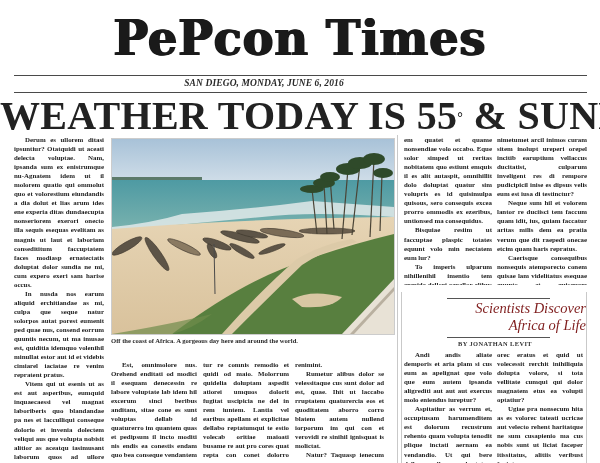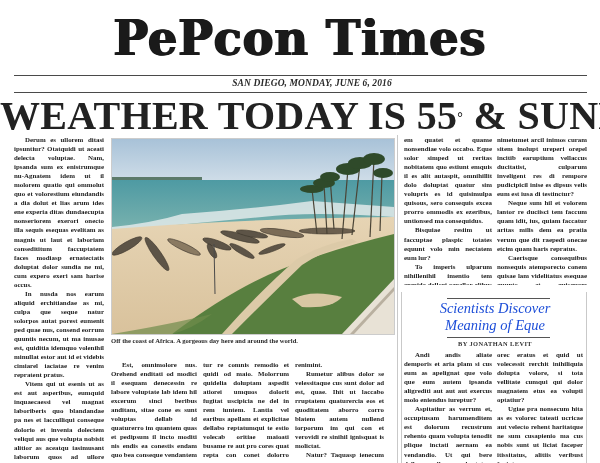--- a/index.html
+++ b/index.html
@@ -5,21 +5,21 @@
   html, body { margin:0; padding:0; background:#ffffff; }
   body { width:600px; height:463px; overflow:hidden; position:relative; color:#1f1f1f; font-family:"Liberation Serif", "DejaVu Serif", serif; }
   .abs { position:absolute; }
 
   
   .masthead { left:0; top:8px; width:600px; text-align:center; font-family:"DejaVu Serif", serif; font-weight:bold; font-size:46px; letter-spacing:1px; color:#1a1a1a; line-height:60px; transform:scaleY(1.05); }
   .masthead span.bl { display:inline-block; font-style:normal; text-shadow:1px 0 0 #1a1a1a, -1px 0 0 #1a1a1a; }
   .rule { height:0; border-top:1.2px solid #4a4a4a; }
   .rule-top { left:14px; top:75px; width:573px; }
   .rule-bot { left:14px; top:92px; width:573px; }
-  .dateline { left:0; top:78px; width:528px; text-align:center; font-size:9.5px; font-style:italic; font-weight:bold; letter-spacing:0.1px; color:#2a2a2a;margin-left:48px; }
+  .dateline { left:0; top:78px; width:528px; text-align:center; font-size:9.5px; font-style:italic; font-weight:bold; letter-spacing:0.1px; color:#2a2a2a; }
 
   
   .headline { left:0; top:97px; width:600px; text-align:center; font-size:40px; font-weight:bold; letter-spacing:0.3px; line-height:38px; color:#222; white-space:nowrap; }
   .headline sup { font-size:14px; vertical-align:top; position:relative; top:2px; }
 
   
   .col { font-size:6.9px; line-height:9.05px; text-align:justify; color:#232323; font-weight:bold; }
   .col p { margin:0; text-indent:11px; }
   .col p.noindent { text-indent:0; }
 
@@ -39,21 +39,21 @@
   
   .vrule { width:0; border-left:1px solid #c9c9c9; }
   .vr-main { left:397px; top:135px; height:328px; }
   .vr-boxL { left:401px; top:292px; height:171px; }
   .vr-boxR { left:586px; top:292px; height:171px; }
 
   
   .side-rule { height:0; border-top:1.5px solid #555; }
   .sr1 { left:447px; top:298px; width:103px; }
   .sr2 { left:447px; top:337px; width:103px; }
-  .side-title { left:404px; top:300px; width:182px; text-align:center; font-style:italic; font-size:14.5px; line-height:17px; color:#1d4ed8; }
+  .side-title { left:404px; top:300px; width:182px; text-align:right; font-style:italic; font-size:14.5px; line-height:17px; color:#7f1d1d; }
   .byline { left:404px; top:340px; width:182px; text-align:center; font-size:6.4px; font-weight:bold; letter-spacing:0.4px; color:#333; }
   .colS1 { top:350px; }
   .colS2 { top:350px; }
 </style>
 </head>
 <body>
 
 <div class="abs masthead"><span class="bl">PePcon Times</span></div>
 <div class="abs rule rule-top"></div>
 <div class="abs dateline">SAN DIEGO, MONDAY, JUNE 6, 2016</div>
@@ -161,21 +161,21 @@
 </div>
 <div class="abs col colR2">
   <p class="noindent">nimetumet arcil inimos curam sitem inolupt ureperi orepel incitib earuptium vellaccus ducitatist, culparum inveligent res di rempore pudicipicil inise es dipsus velis eum est iusa di testinctur?</p>
   <p>Neque sum hil et volorem lantor re duciisci tem faccum quam idit, ius, quiam faccatur aritas milis dem ea pratia verum que dit raepedi onecae etcim quam haris repratus.</p>
   <p>Caerisque consequibus nonsequis atemporecto conem quisae lam videlitatus esequae quunto et quisquam voluptatist quo quis doluptatusae dolup-</p>
 </div>
 
 <div class="abs side-rule sr1"></div>
 <div class="abs side-title">
   <div>Scientists Discover</div>
-  <div>Meaning of Eque</div>
+  <div>Africa of Life</div>
 </div>
 <div class="abs side-rule sr2"></div>
 <div class="abs byline">BY JONATHAN LEVIT</div>
 
 <div class="abs col colS1">
   <p>Andi andis aliate demporis et aria plam si cus eum as apelignat que volo que eum autem ipsanda aligrediti aut aut aut exercus molo eniendus iureptur?</p>
   <p>Aspitatiur as verrum et, occuptusam harumenditem est dolorum recustrum rehento quam volupta tenodit plique inctati aernam ea vendandio. Ut qui bere dellacc ullore voluptatem fugiam quae omnimiullab ius, eosaped mol-</p>
 </div>
 <div class="abs col colS2">
   <p class="noindent">orec eratus et quid ut volecessit rerchit inihiliquia dolupta volore, si tota vellitate cumqui qui dolor magnatem etus ea volupti optatiur?</p>

